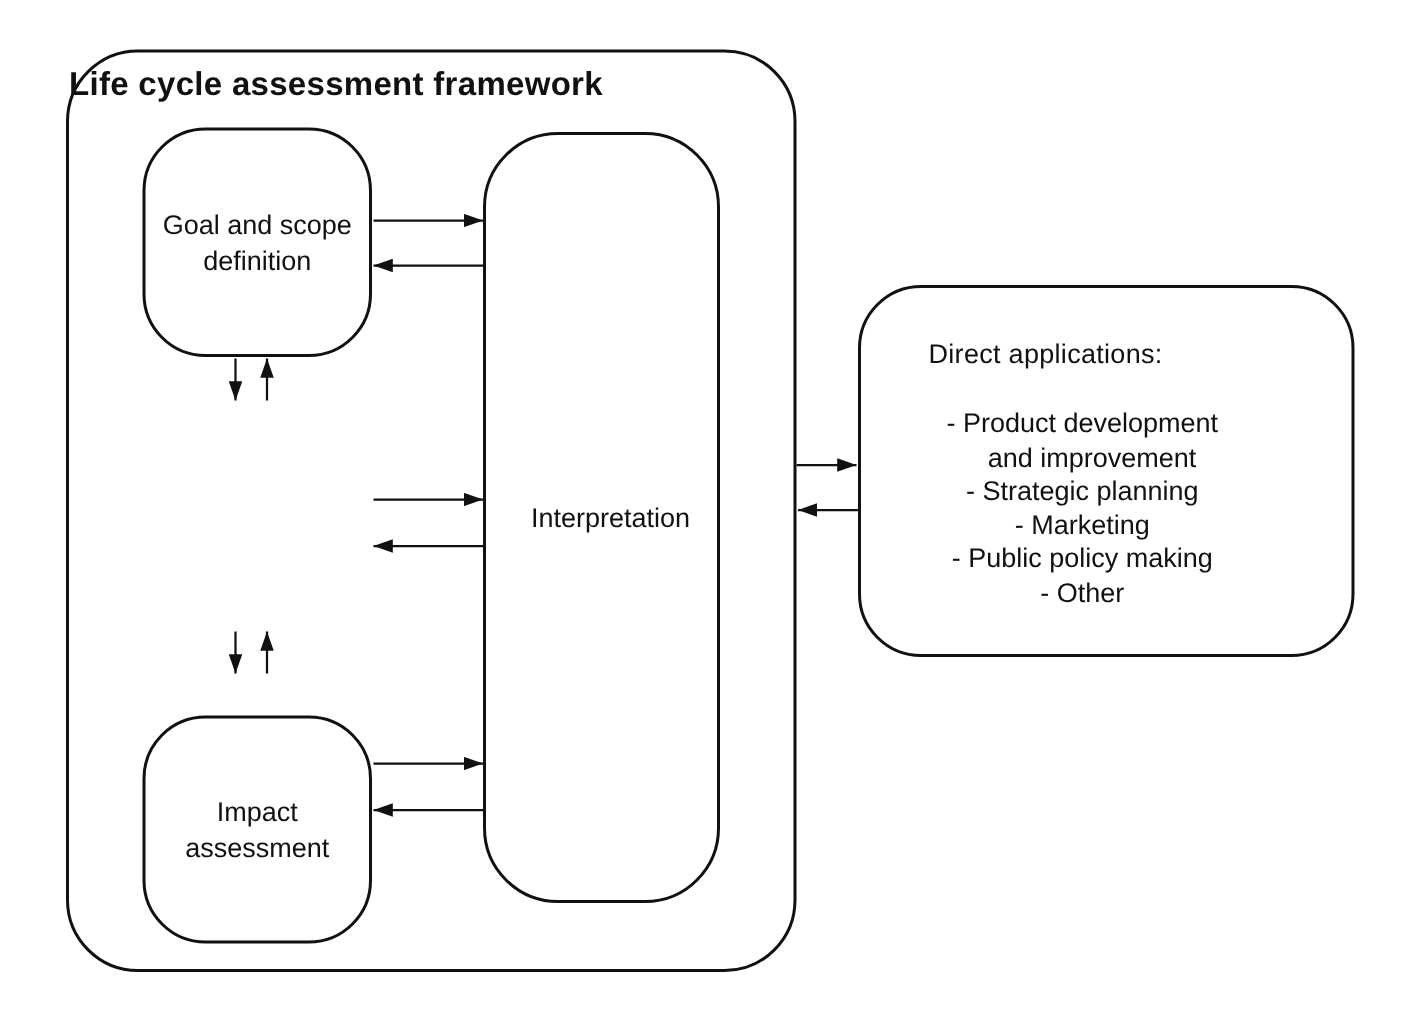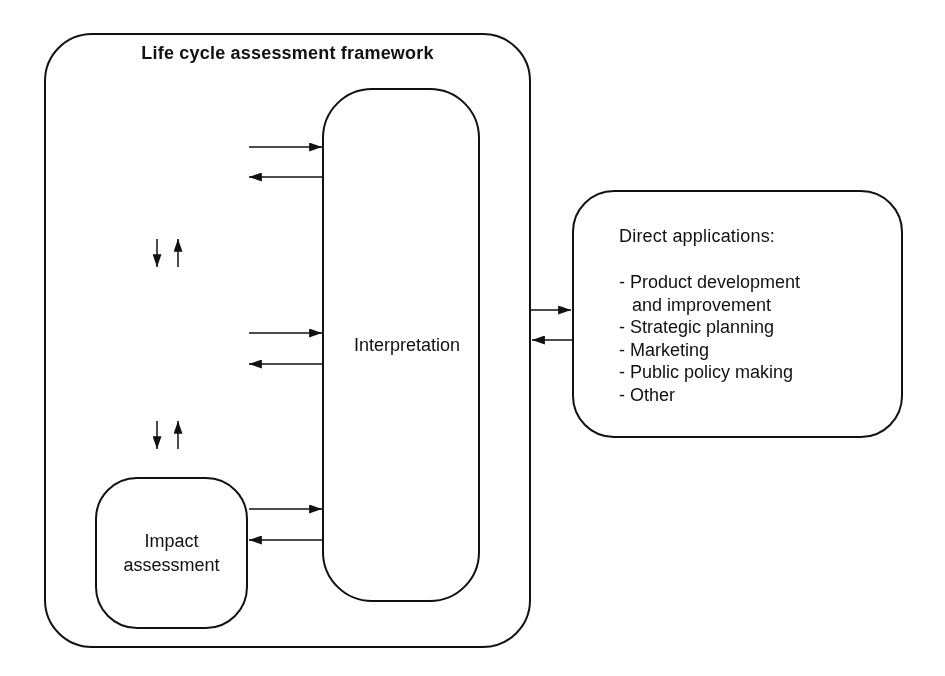--- a/index.html
+++ b/index.html
@@ -24,22 +24,21 @@
   }
   .framework-box {
     left: 44px; top: 33px;
     width: 487px; height: 615px;
     border-radius: 48px;
   }
   .framework-title {
     position: absolute;
     left: 0; top: 8px;
     width: 100%;
-    text-align: center;
-    font-size: 18px;
+    font-size: 22px;
     font-weight: bold;
     letter-spacing: 0.2px;
   }
   .phase {
     display: flex;
     align-items: center;
     justify-content: center;
     text-align: center;
     font-size: 18px;
     line-height: 24px;
@@ -56,20 +55,21 @@
     padding: 34px 30px 0 45px;
   }
   .applications-heading {
     font-size: 18px;
     font-weight: normal;
     margin-bottom: 24px;
     letter-spacing: 0.2px;
   }
   .applications-list {
     width: 205px;
+    text-align: center;
   }
   .applications-item {
     font-size: 18px;
     line-height: 22.5px;
     padding-left: 13px;
     text-indent: -13px;
   }
   .arrow-layer {
     position: absolute;
     left: 0; top: 0;
@@ -86,20 +86,22 @@
 </style>
 </head>
 <body>
 
 <div class="canvas">
 
   <div class="box framework-box">
     <div class="framework-title">Life cycle assessment framework</div>
   </div>
 
+  <div class="box phase goal-box">Goal and scope
+definition</div>
 
 
   <div class="box phase impact-box">Impact
 assessment</div>
 
   <div class="box phase interpretation-box">Interpretation</div>
 
   <div class="box applications-box">
     <div class="applications-heading">Direct applications:</div>
     <div class="applications-list">

